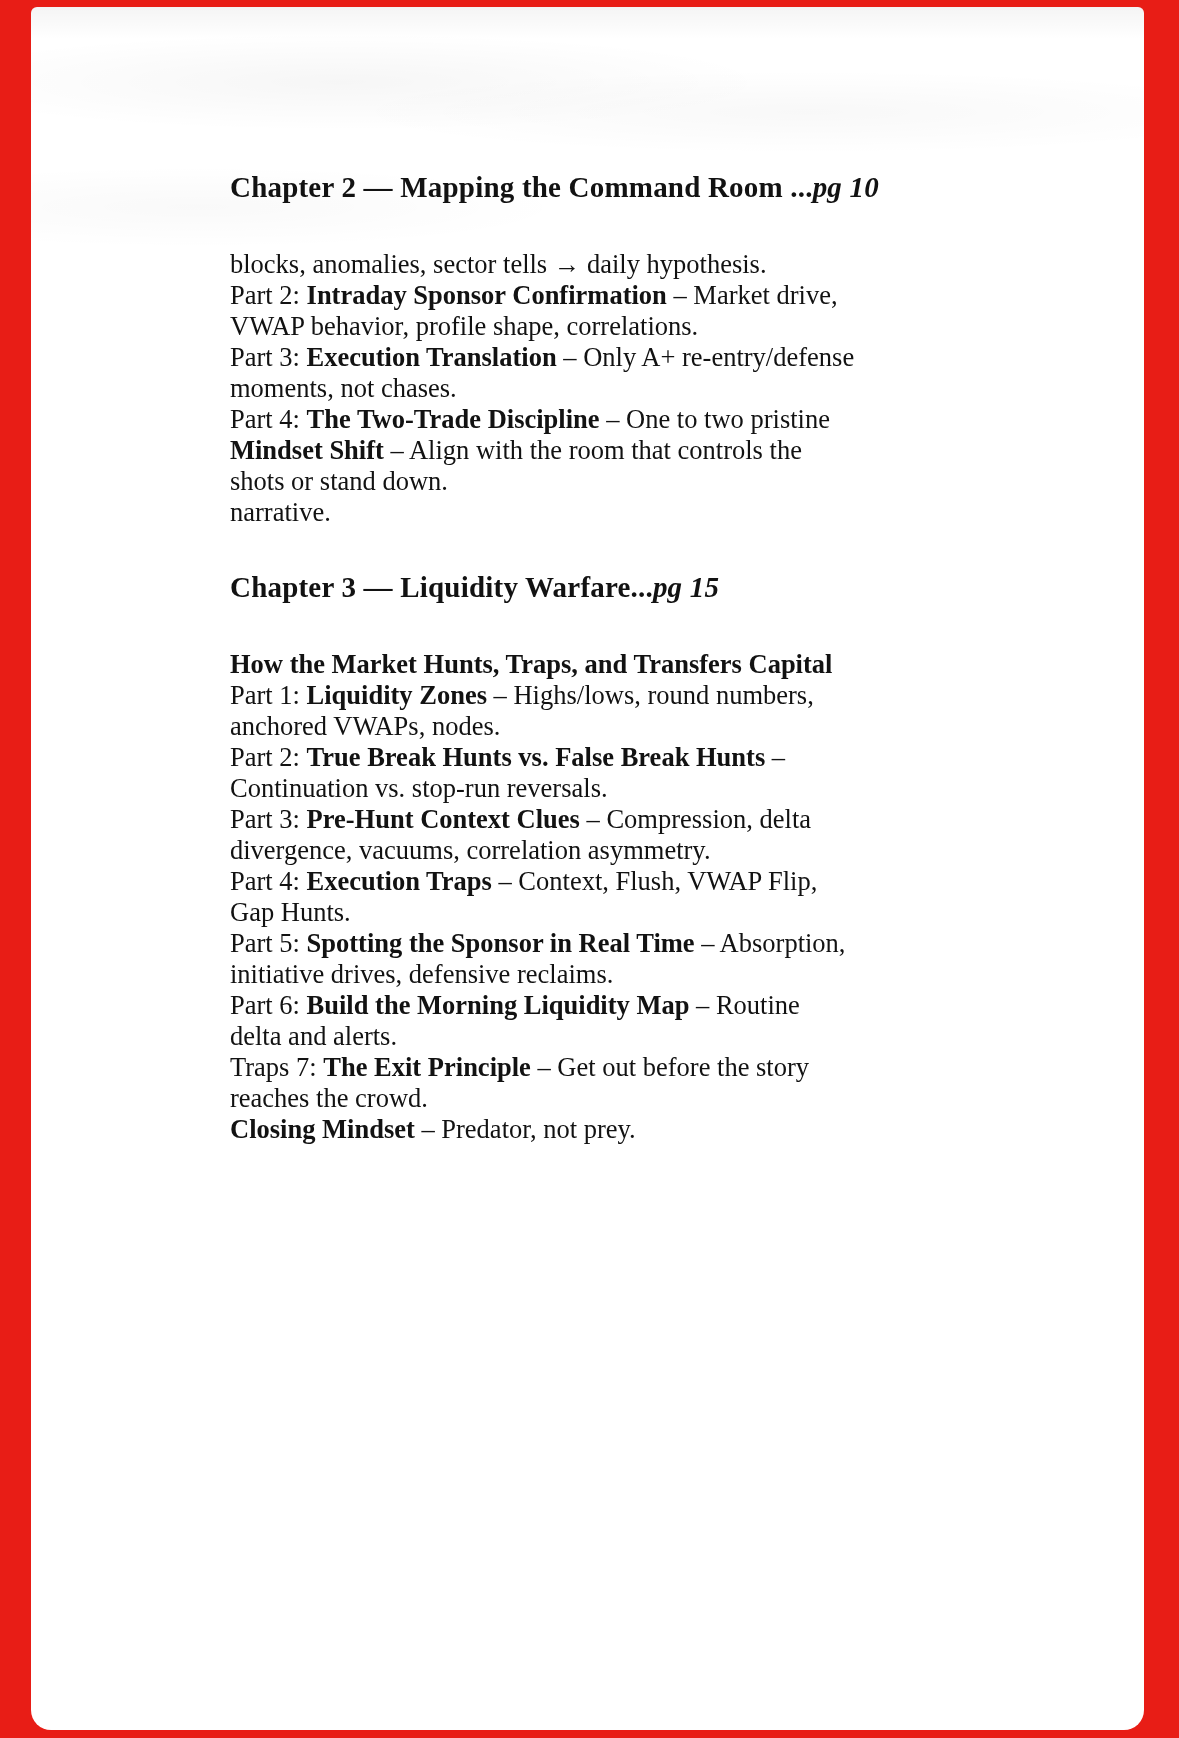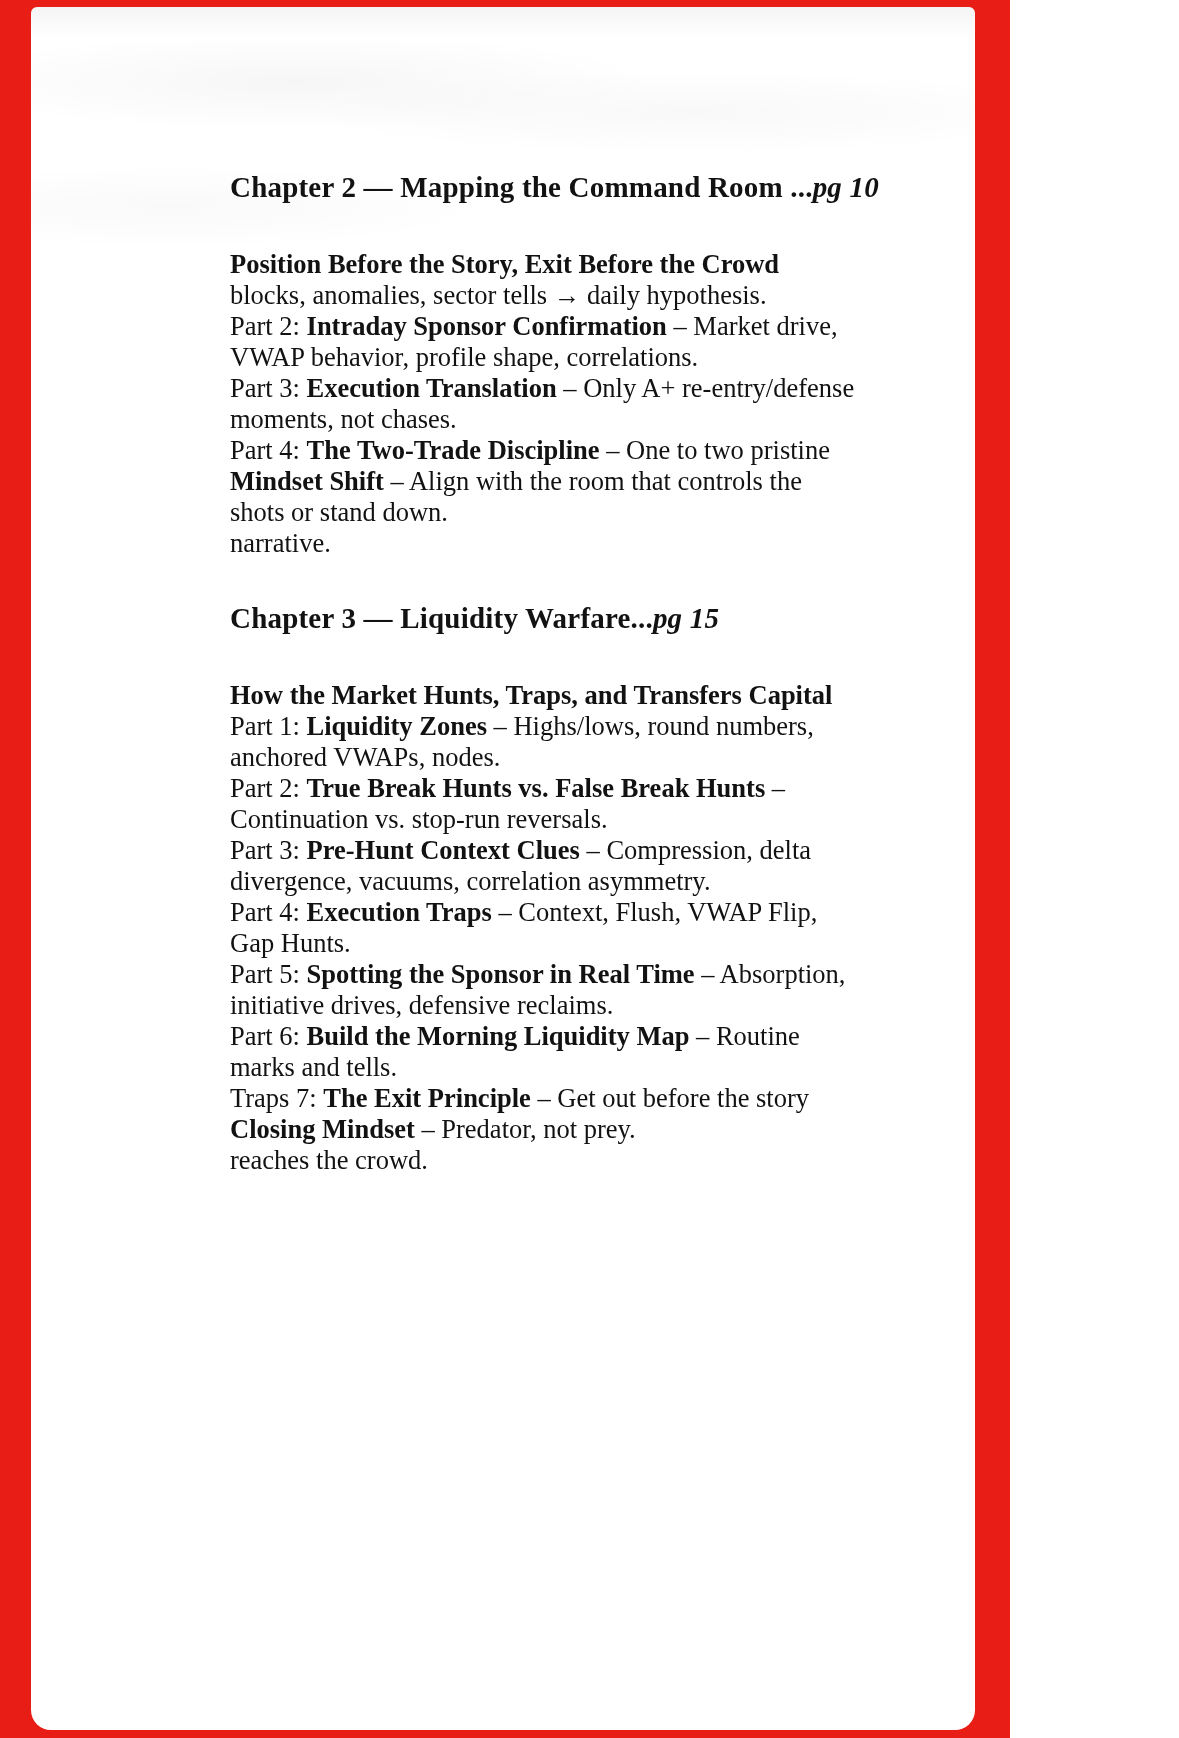--- a/index.html
+++ b/index.html
@@ -3,21 +3,21 @@
 <meta charset="utf-8">
 <style>
   html, body { margin: 0; padding: 0; }
   body {
     width: 1179px; height: 1738px;
     font-family: "Liberation Serif", "DejaVu Serif", serif;
     overflow: hidden;
   }
   .screen {
     position: relative;
-    width: 1010px; height: 1738px;
+    width: 1179px; height: 1738px;
     background: #e81d16;
     font-family: Liberation Serif, serif;
   }
   .page {
     position: absolute;
     left: 31px; top: 7px; right: 35px; bottom: 8px;
     background: #ffffff;
     border-radius: 6px 6px 20px 20px;
     overflow: hidden;
   }
@@ -55,21 +55,20 @@
   .seg-italic { font-style: italic; }
 </style>
 </head>
 <body>
 
 <div class="screen" style="background: rgb(232, 29, 22);">
   <div class="page" style="background: rgb(255, 255, 255);">
     <div class="doc">
         <div class="chapter-heading"><span class="seg-bold">Chapter 2 — Mapping the Command Room ...</span><span class="seg-bold seg-italic">pg 10</span></div>
         <div class="entry-block">
-          <div class="toc-line"><span class="seg-bold">Position Before the Story, Exit Before the Crowd</span></div>
           <div class="toc-line"><span>blocks, anomalies, sector tells → daily hypothesis.</span></div>
           <div class="toc-line"><span>Part 2: </span><span class="seg-bold">Intraday Sponsor Confirmation</span><span> – Market drive,</span></div>
           <div class="toc-line"><span>VWAP behavior, profile shape, correlations.</span></div>
           <div class="toc-line"><span>Part 3: </span><span class="seg-bold">Execution Translation</span><span> – Only A+ re-entry/defense</span></div>
           <div class="toc-line"><span>moments, not chases.</span></div>
           <div class="toc-line"><span>Part 4: </span><span class="seg-bold">The Two-Trade Discipline</span><span> – One to two pristine</span></div>
           <div class="toc-line"><span class="seg-bold">Mindset Shift</span><span> – Align with the room that controls the</span></div>
           <div class="toc-line"><span>shots or stand down.</span></div>
           <div class="toc-line"><span>narrative.</span></div>
         </div>
@@ -80,20 +79,20 @@
           <div class="toc-line"><span>anchored VWAPs, nodes.</span></div>
           <div class="toc-line"><span>Part 2: </span><span class="seg-bold">True Break Hunts vs. False Break Hunts</span><span> –</span></div>
           <div class="toc-line"><span>Continuation vs. stop-run reversals.</span></div>
           <div class="toc-line"><span>Part 3: </span><span class="seg-bold">Pre-Hunt Context Clues</span><span> – Compression, delta</span></div>
           <div class="toc-line"><span>divergence, vacuums, correlation asymmetry.</span></div>
           <div class="toc-line"><span>Part 4: </span><span class="seg-bold">Execution Traps</span><span> – Context, Flush, VWAP Flip,</span></div>
           <div class="toc-line"><span>Gap Hunts.</span></div>
           <div class="toc-line"><span>Part 5: </span><span class="seg-bold">Spotting the Sponsor in Real Time</span><span> – Absorption,</span></div>
           <div class="toc-line"><span>initiative drives, defensive reclaims.</span></div>
           <div class="toc-line"><span>Part 6: </span><span class="seg-bold">Build the Morning Liquidity Map</span><span> – Routine</span></div>
-          <div class="toc-line"><span>marks and tells.</span></div>
+          <div class="toc-line"><span>delta and alerts.</span></div>
           <div class="toc-line"><span>Traps 7: </span><span class="seg-bold">The Exit Principle</span><span> – Get out before the story</span></div>
+          <div class="toc-line"><span>reaches the crowd.</span></div>
           <div class="toc-line"><span class="seg-bold">Closing Mindset</span><span> – Predator, not prey.</span></div>
-          <div class="toc-line"><span>reaches the crowd.</span></div>
         </div>
       </div>
   </div>
 </div>
 
 </body></html>

